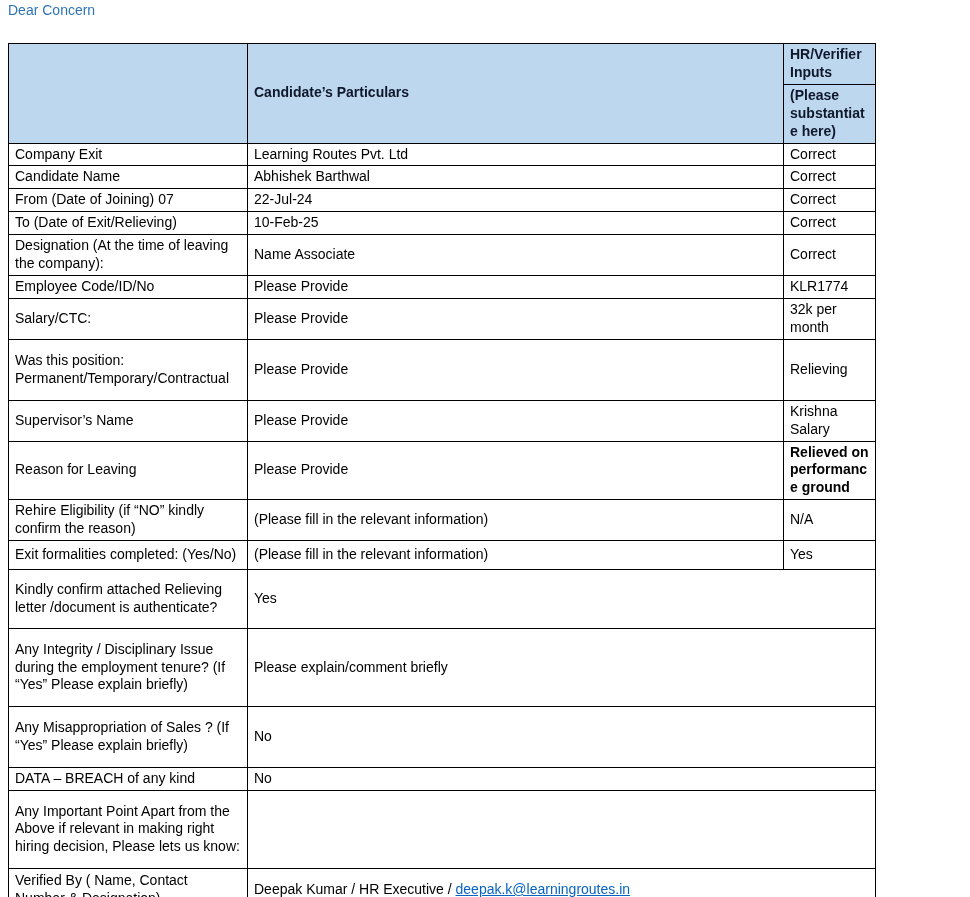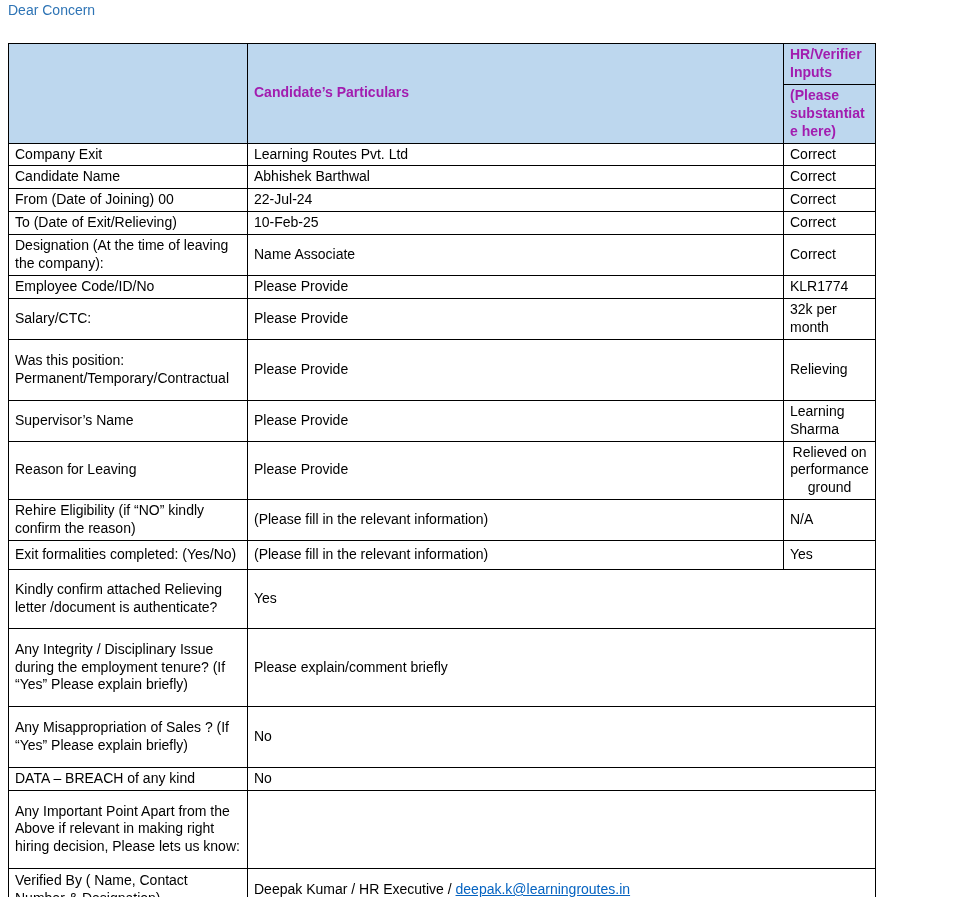--- a/index.html
+++ b/index.html
@@ -30,24 +30,24 @@
     border: 1px solid #000000;
     padding: 2px 6px;
     font-size: 14px;
     line-height: 1.28;
     vertical-align: middle;
     overflow-wrap: break-word;
   }
   td.hdr {
     background: #BDD7EE;
     font-weight: bold;
-    color: #a21caf;
+    color: #0f172a;
   }
   td.verifier { padding: 2px 4px; }
-  .center { text-align: center; }
+  .center { text-align: left; font-weight: bold; }
   .bold-label { font-weight: normal; }
   a.email-link {
     color: #0563C1;
     text-decoration: underline;
   }
 </style>
 </head>
 <body>
 
 <div class="greeting">Dear Concern</div>
@@ -72,21 +72,21 @@
       <td>Company Exit</td>
       <td>Learning Routes Pvt. Ltd</td>
       <td class="verifier">Correct</td>
     </tr>
     <tr style="height:20px">
       <td>Candidate Name</td>
       <td>Abhishek Barthwal</td>
       <td class="verifier">Correct</td>
     </tr>
     <tr style="height:20px">
-      <td>From (Date of Joining) 00</td>
+      <td>From (Date of Joining) 07</td>
       <td>22-Jul-24</td>
       <td class="verifier">Correct</td>
     </tr>
     <tr style="height:20px">
       <td>To (Date of Exit/Relieving)</td>
       <td>10-Feb-25</td>
       <td class="verifier">Correct</td>
     </tr>
     <tr style="height:40px">
       <td>Designation (At the time of leaving the company):</td>
@@ -104,21 +104,21 @@
       <td class="verifier">32k per month</td>
     </tr>
     <tr style="height:61px">
       <td>Was this position: Permanent/Temporary/Contractual</td>
       <td>Please Provide</td>
       <td class="verifier">Relieving</td>
     </tr>
     <tr style="height:37px">
       <td>Supervisor’s Name</td>
       <td>Please Provide</td>
-      <td class="verifier">Learning Sharma</td>
+      <td class="verifier">Krishna Salary</td>
     </tr>
     <tr style="height:54px">
       <td>Reason for Leaving</td>
       <td>Please Provide</td>
       <td class="verifier center">Relieved on performance ground</td>
     </tr>
     <tr style="height:39px">
       <td>Rehire Eligibility (if “NO” kindly confirm the reason)</td>
       <td>(Please fill in the relevant information)</td>
       <td class="verifier">N/A</td>

